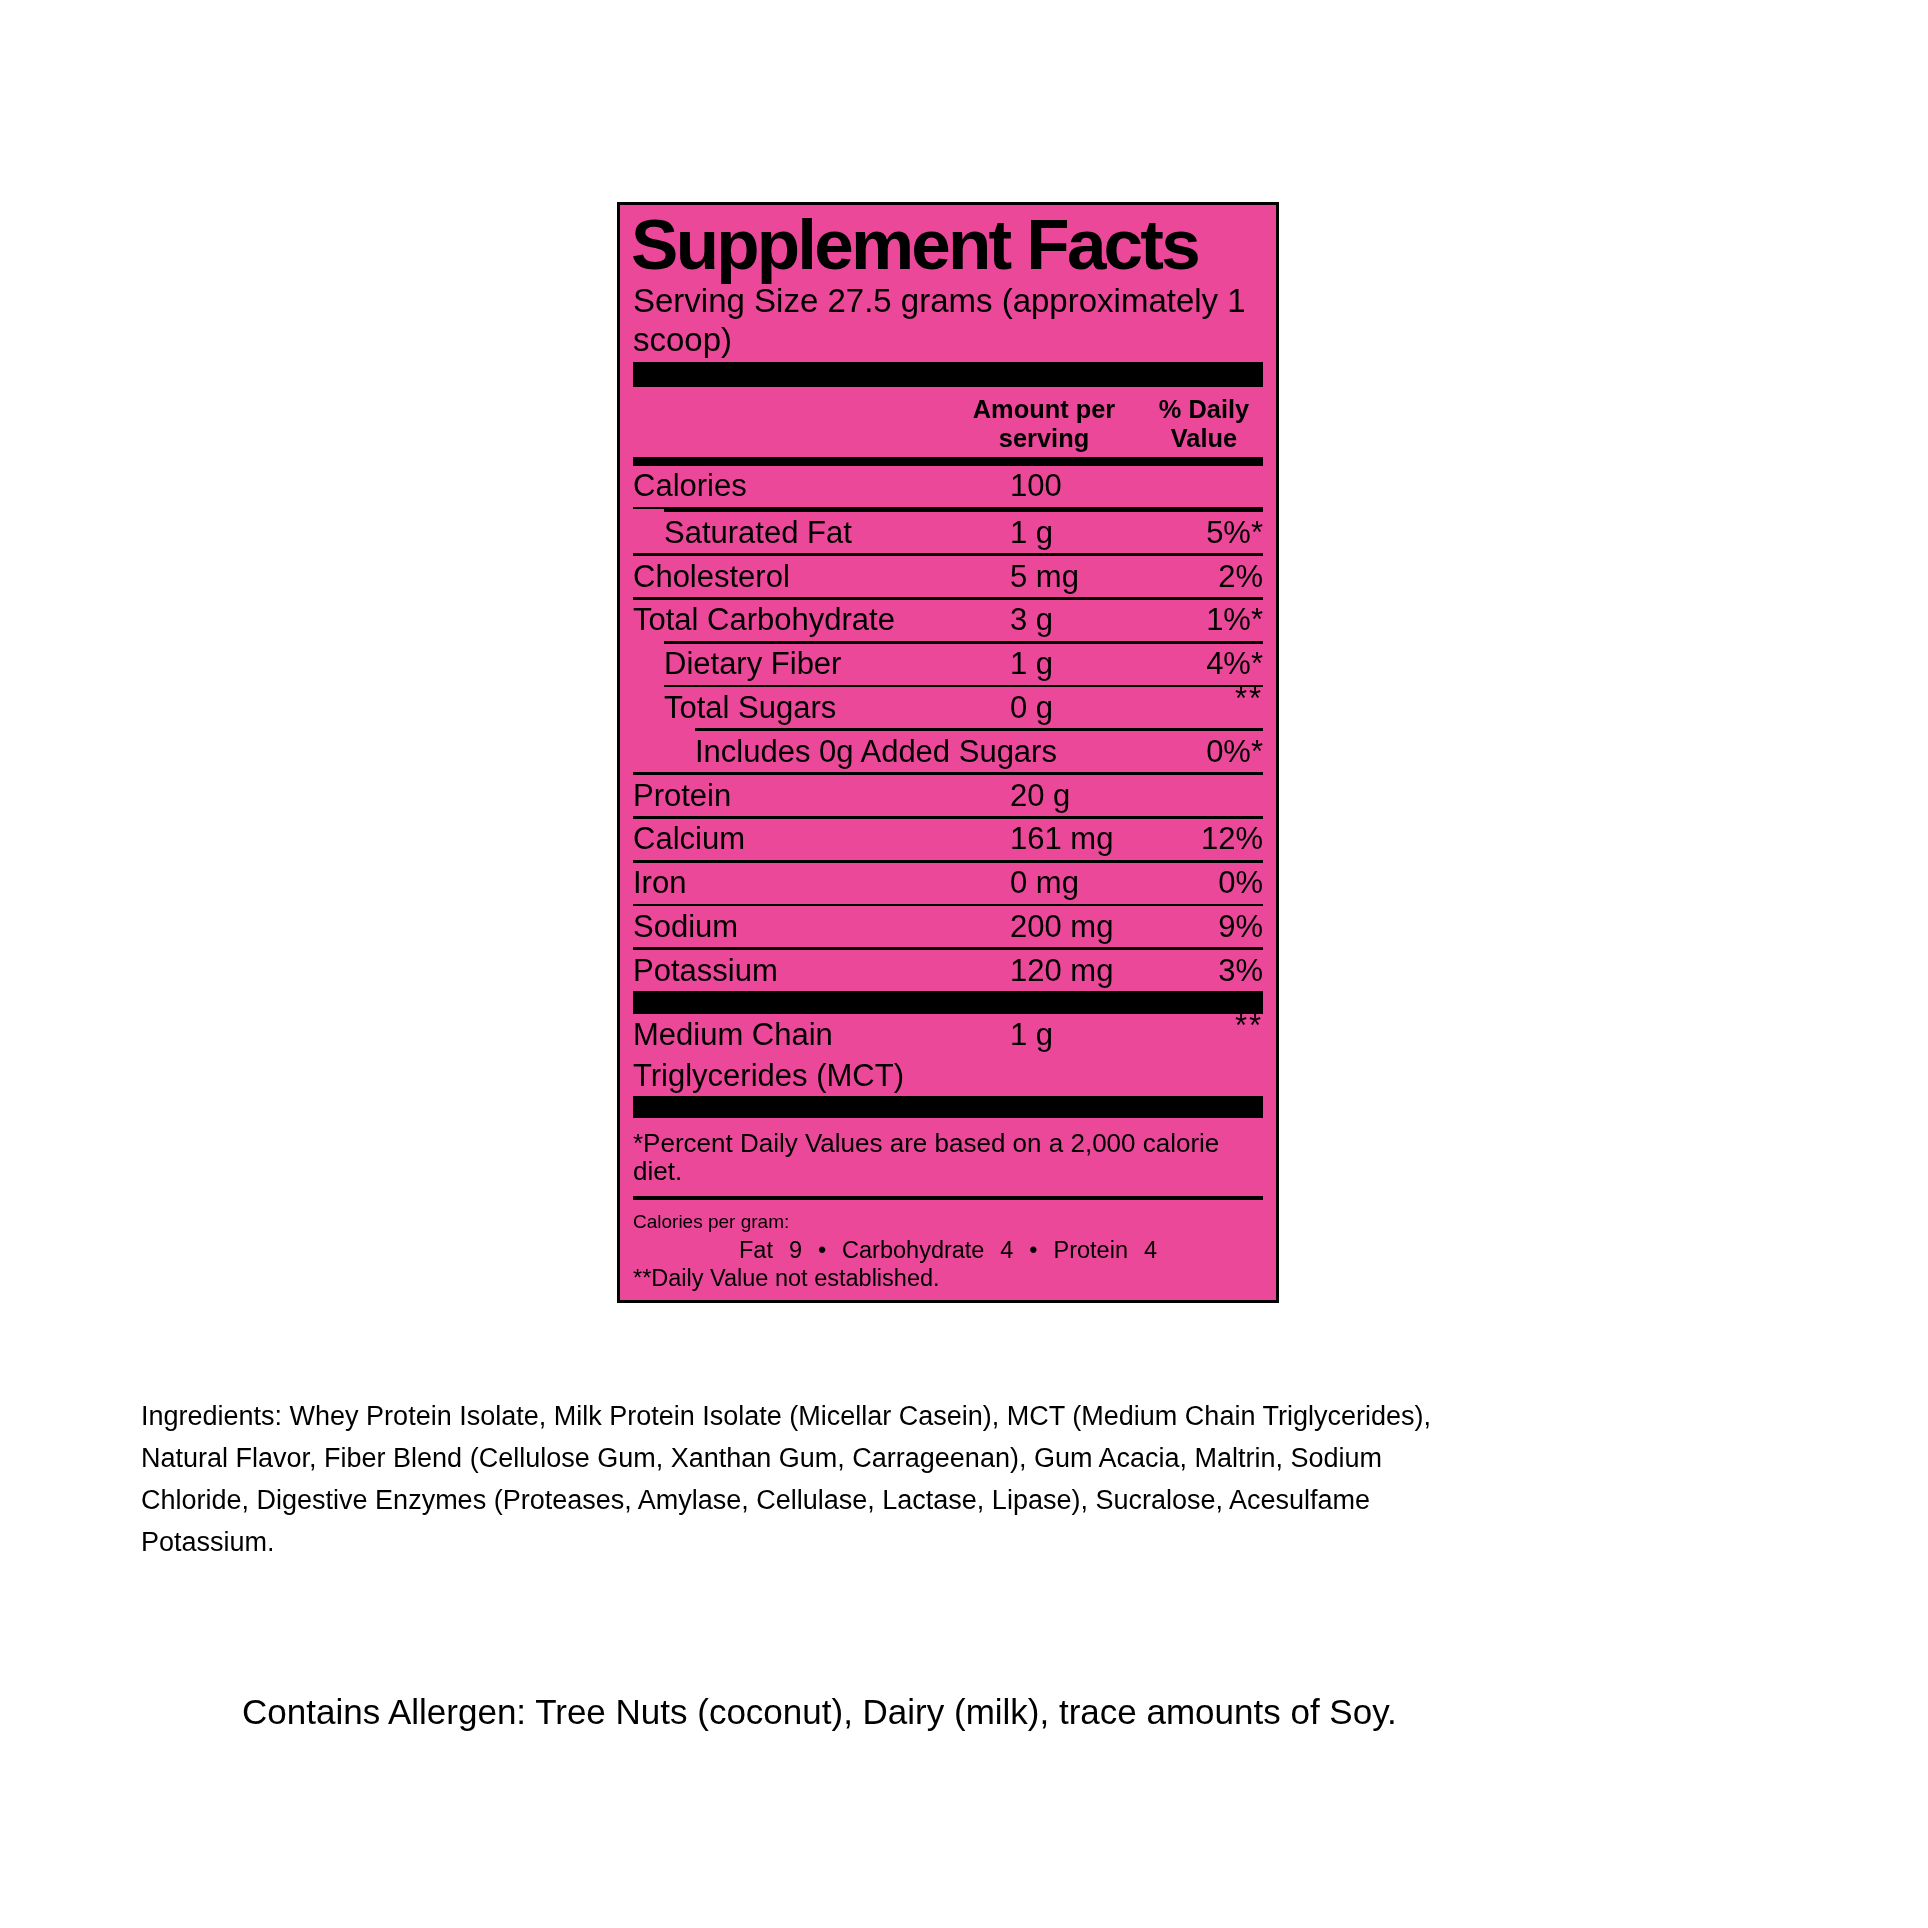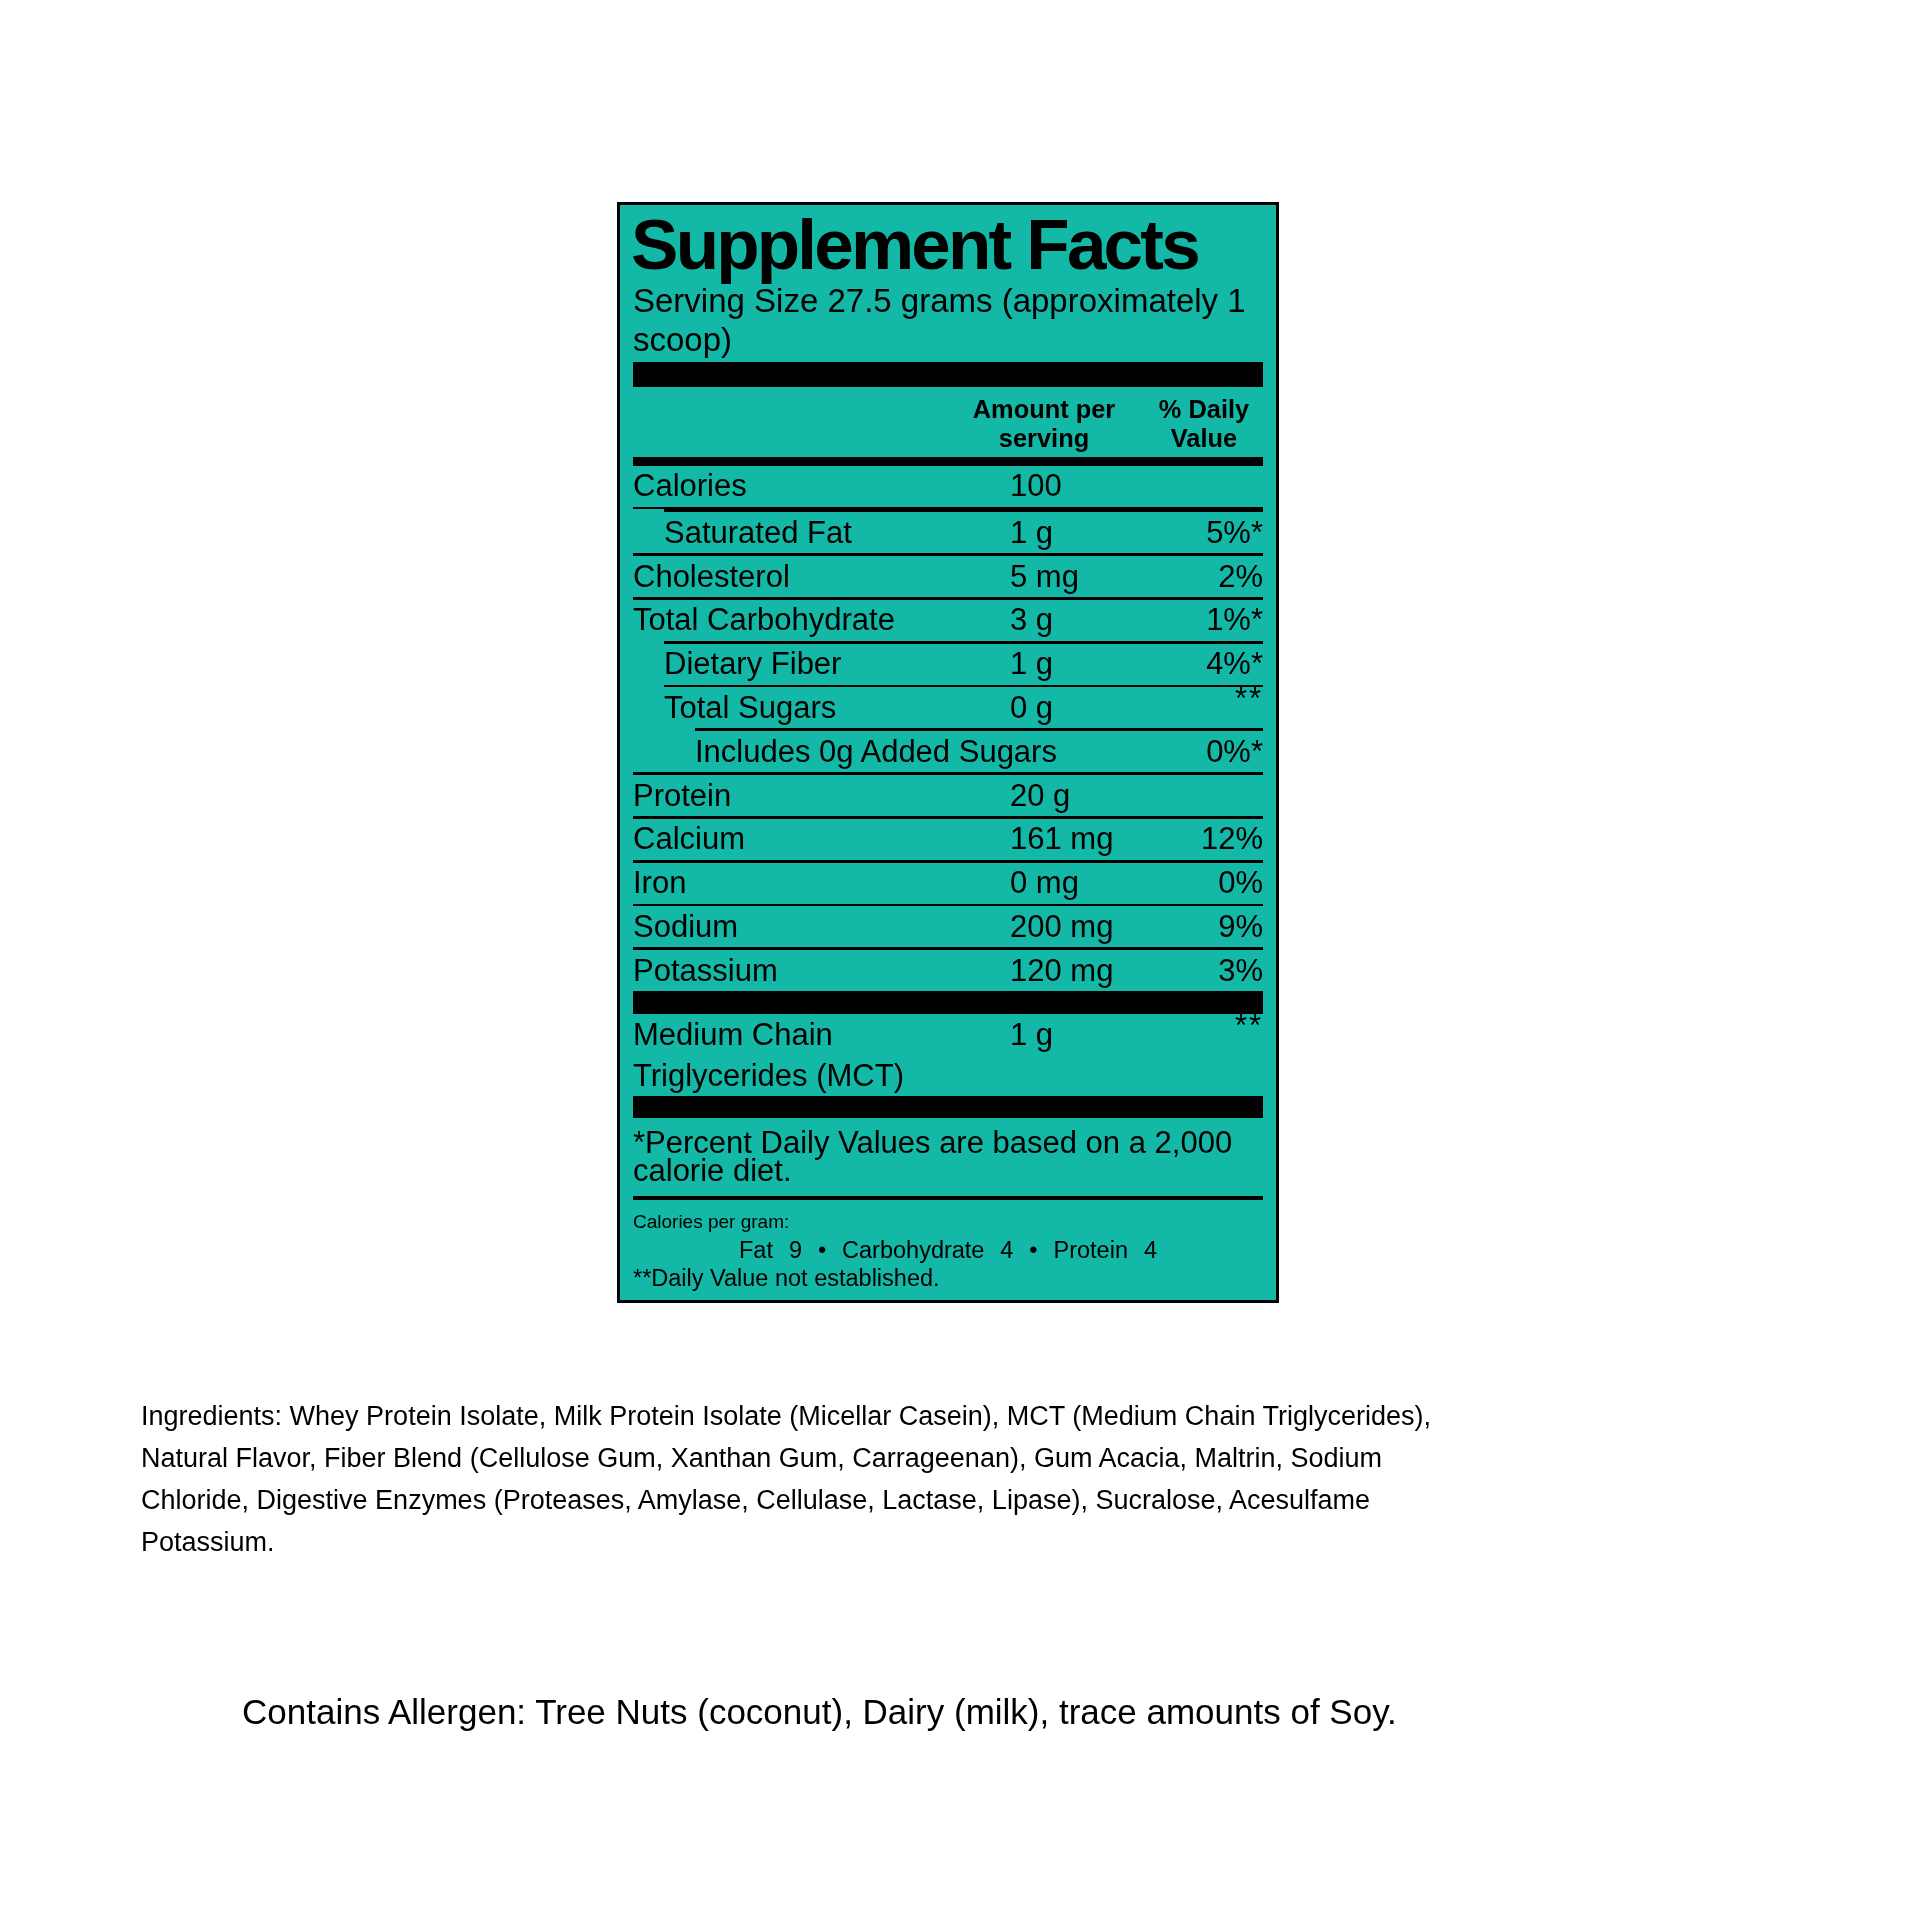--- a/index.html
+++ b/index.html
@@ -7,21 +7,21 @@
     width:1928px; height:1928px;
     background:#ffffff; color:#000000;
     font-family:"Liberation Sans", sans-serif;
     position:relative; overflow:hidden;
   }
 
   
   .panel {
     position:absolute; left:617px; top:202px;
     width:662px; box-sizing:border-box;
-    border:3.8px solid #000; background:#14b8a6;
+    border:3.8px solid #000; background:#ec4899;
     padding:3.8px 13px 5.6px 13px;
   }
   .sf-title {
     font-size:71px; font-weight:bold; letter-spacing:-2.8px;
     line-height:68px; margin:1.9px 0 1.9px -1.9px; white-space:nowrap;
   }
   .serving { font-size:33px; line-height:39px; }
   .bar  { height:24.5px; background:#000; margin-top:3.8px; }
   .bar2 { height:22.6px; background:#000; }
   .bar3 { height:22.6px; background:#000; }
@@ -43,21 +43,21 @@
   .row.i2 .name { padding-left:62px; box-sizing:border-box; white-space:nowrap; overflow:visible; }
   .row.two-line { align-items:flex-start;justify-content:flex-end; }
   .row.two-line .name { line-height:41px; }
   .row.two-line .amount, .row.two-line .dv { line-height:41px; }
   .dv.super { position:relative; top:-8.5px; letter-spacing:1.9px; }
 
   .sep { height:2.8px; background:#000; }
   .sep.i1 { margin-left:31px; }
   .sep.i2 { margin-left:62px; }
 
-  .fn1 { font-size:31px; line-height:28px; padding:10.4px 0 11.3px 0; }
+  .fn1 { font-size:26px; line-height:28px; padding:10.4px 0 11.3px 0; }
   .rule { height:3.8px; background:#000; }
   .cpg-label { font-size:19px; line-height:28px; margin-top:8.5px; }
   .cpg-vals  { font-size:23.5px; line-height:28px; text-align:center; word-spacing:9.4px; }
   .fn2 { font-size:23.5px; line-height:28px; margin-bottom:1.9px; }
 
   
   .ingredients {
     position:absolute; left:97px; top:1395px;
     font-size:27px; line-height:42px;margin-left:44px;
   }

